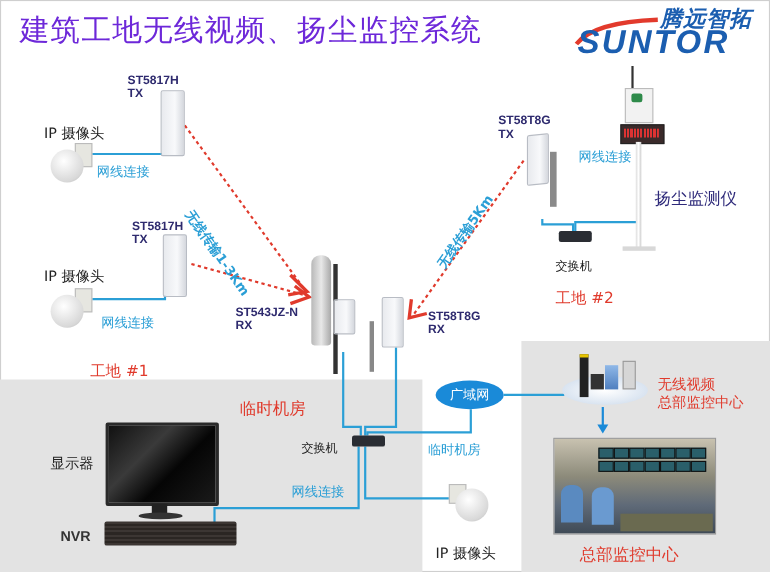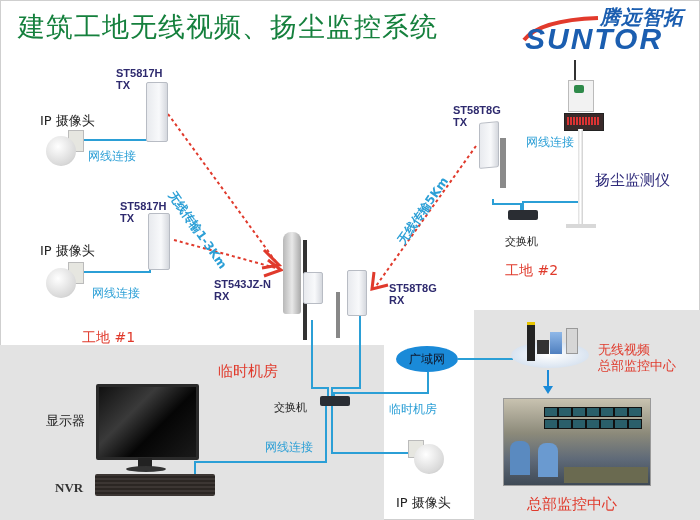--- a/index.html
+++ b/index.html
@@ -1,33 +1,33 @@
 <!DOCTYPE html>
 <html><head>
 <meta charset="utf-8">
 <style>
   html, body { margin: 0; padding: 0; }
   body { width: 700px; height: 520px; position: relative; overflow: hidden; background: #ffffff; font-family: "DejaVu Sans", "Liberation Sans", sans-serif; }
   .frame { position: absolute; left: 0; top: 0; width: 698px; height: 518px; border: 1px solid #cfcfcf; }
   .abs { position: absolute; }
-  .title { left: 18px; top: 9px; font-size: 27px; color: #15803d; letter-spacing: 1px; white-space: nowrap; }
+  .title { left: 18px; top: 9px; font-size: 27px; color: #6d28d9; letter-spacing: 1px; white-space: nowrap; }
   .logo-cn { left: 600px; top: 4px; font-size: 20px; color: #1b5eb0; font-style: italic; font-weight: bold; letter-spacing: 1px; }
   .logo-en { left: 525px; top: 22px; font-size: 30px; color: #1b5eb0; font-style: italic; font-weight: bold; letter-spacing: 2px; font-family: "Liberation Sans", sans-serif; }
   .model { font-family: "Liberation Sans", sans-serif; font-weight: bold; font-size: 11px; color: #2e2a6e; line-height: 12px; white-space: pre; }
   .lbl { font-size: 13px; color: #222; white-space: nowrap; }
   .lbl-blue { font-size: 12px; color: #2b9fd6; white-space: nowrap; }
   .lbl-red { font-size: 14px; color: #e03a2c; white-space: nowrap; }
   .lbl-navy { font-size: 15px; color: #2e2a7a; white-space: nowrap; text-align: right; }
   .gray-left { left: 0; top: 345px; width: 384px; height: 175px; background: #e3e3e3; }
   .gray-right { left: 474px; top: 310px; width: 226px; height: 210px; background: #e3e3e3; }
   .panel { background: linear-gradient(90deg,#e8eaee,#f8f9fb 60%,#d5d8de); border: 1px solid #b8bcc4; border-radius: 2px; }
   .cam-body { background: radial-gradient(circle at 40% 35%, #ffffff, #d8d8d8 70%, #b0b0b0); border-radius: 50%; }
   .cam-mount { background: #e6e6e0; border: 1px solid #bbb; }
   .switch { background: #2a2d33; border-radius: 2px; }
-  .wan { left: 396px; top: 346px; width: 62px; height: 26px; background: #1a8ad8; border-radius: 50%; color: #0f172a; font-size: 12px; text-align: center; line-height: 26px; }
+  .wan { left: 396px; top: 346px; width: 62px; height: 26px; background: #1a8ad8; border-radius: 50%; color: #ffffff; font-size: 12px; text-align: center; line-height: 26px; }
   .monitor { left: 96px; top: 384px; width: 97px; height: 70px; background: linear-gradient(135deg,#111 0%,#3a3a3a 35%,#050505 60%,#1a1a1a); border: 3px solid #2a2a2a; border-radius: 2px; }
   .nvr { left: 95px; top: 474px; width: 120px; height: 22px; background: repeating-linear-gradient(0deg,#3c3633 0 2px,#2b2623 2px 4px); border-radius: 2px; }
   .ctrl-photo { left: 503px; top: 398px; width: 146px; height: 86px; background: linear-gradient(180deg,#c8c2b0 0%,#8c8a7a 40%,#5f6a78 70%,#3f4a56 100%); border: 1px solid #999; }
   .screen-tile { position: absolute; width: 12px; height: 8px; background: #2a5f6a; border: 1px solid #111; }
 </style>
 </head>
 <body>
 
 <div class="frame"></div>
 
@@ -121,21 +121,21 @@
 <div class="abs" style="left:578px;top:129px;width:5px;height:97px;background:linear-gradient(90deg,#ddd,#fff,#ccc)"></div>
 <div class="abs" style="left:566px;top:224px;width:30px;height:4px;background:#d8d8d8"></div>
 <div class="abs lbl-navy" style="left:595px;top:171px">扬尘监测仪</div>
 
 <div class="abs lbl-red" style="left:218px;top:362px;font-size:15px">临时机房</div>
 <div class="abs monitor"></div>
 <div class="abs" style="left:138px;top:458px;width:14px;height:10px;background:#222"></div>
 <div class="abs" style="left:126px;top:466px;width:40px;height:6px;background:#333;border-radius:50%"></div>
 <div class="abs lbl" style="left:46px;top:412px">显示器</div>
 <div class="abs nvr"></div>
-<div class="abs lbl" style="left:55px;top:480px;font-family:Liberation Serif, serif;font-weight:bold;color:#333">NVR</div>
+<div class="abs lbl" style="left:55px;top:480px;font-family:Liberation Sans, sans-serif;font-weight:bold;color:#333">NVR</div>
 <div class="abs switch" style="left:320px;top:396px;width:30px;height:10px"></div>
 <div class="abs lbl" style="left:274px;top:400px;font-size:11px">交换机</div>
 <div class="abs lbl-blue" style="left:265px;top:439px">网线连接</div>
 <div class="abs lbl-blue" style="left:389px;top:401px">临时机房</div>
 <div class="abs wan">广域网</div>
 <div class="abs cam-mount" style="left:408px;top:440px;width:14px;height:16px"></div>
 <div class="abs cam-body" style="left:414px;top:444px;width:30px;height:30px"></div>
 <div class="abs lbl" style="left:396px;top:494px">IP 摄像头</div>
 
 <div class="abs" style="left:511px;top:342px;width:78px;height:26px;background:radial-gradient(ellipse at center,#ffffff,#c9d8ea);border-radius:50%"></div>

